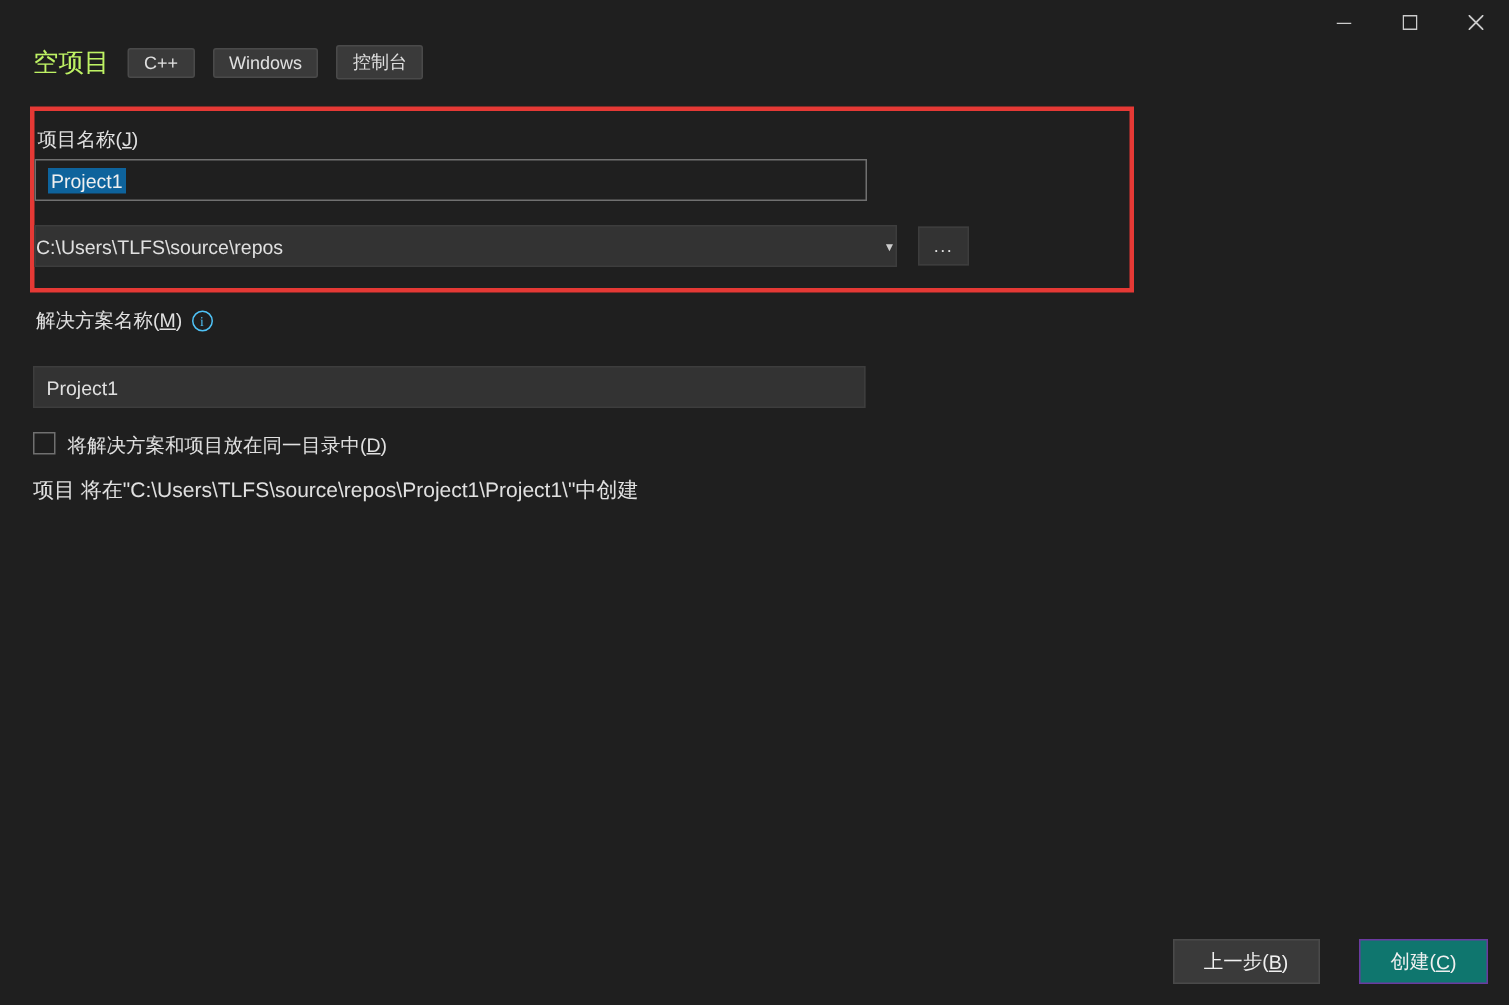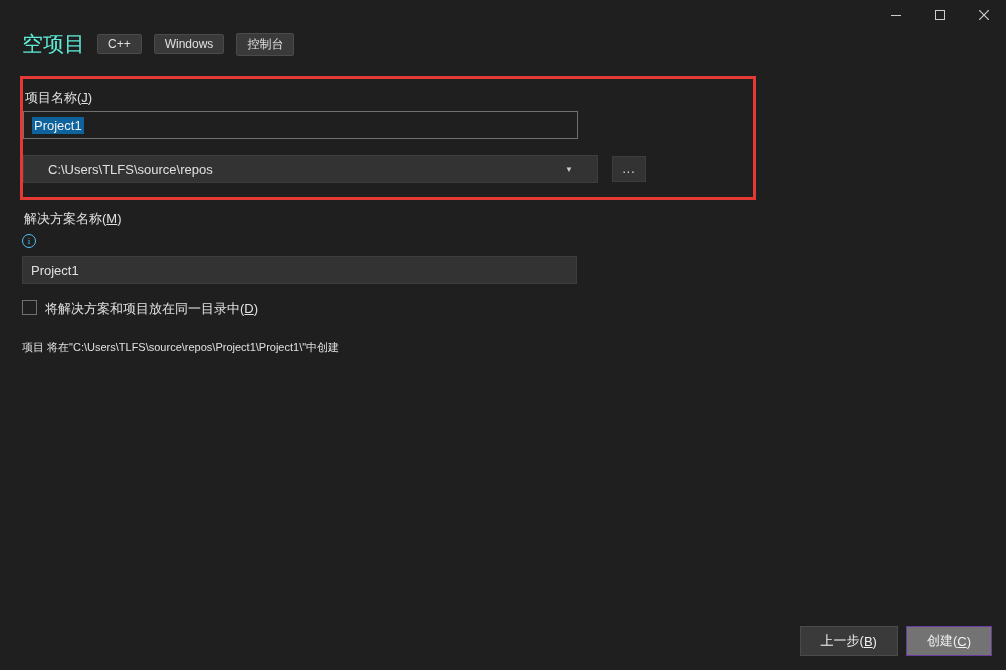--- a/index.html
+++ b/index.html
@@ -41,22 +41,22 @@
       margin-top: 6px;
       margin-bottom: 30px;
     }
     .subtitle-row {
       display: flex;
       align-items: center;
       gap: 12px;
       margin-bottom: 18px;
     }
     .subtitle {
-      font-size: 21px;
-      color: #5eead4;
+      font-size: 17px;
+      color: #bef264;
     }
     .tag {
       background: #3a3a3a;
       border: 1px solid #4a4a4a;
       color: #e0e0e0;
       padding: 2px 10px;
       font-size: 12px;
       border-radius: 2px;
     }
     .highlight-box {
@@ -94,21 +94,21 @@
       display: flex;
       align-items: center;
       gap: 14px;
     }
     .combo-box {
       width: 575px;
       height: 28px;
       background: #333333;
       border: 1px solid #3d3d3d;
       color: #e0e0e0;
-      padding: 0 24px;
+      padding: 0 0;
       font-size: 13px;
       display: flex;
       align-items: center;
       justify-content: space-between;
     }
     .combo-arrow {
       font-size: 8px;
       color: #ccc;
     }
     .browse-btn {
@@ -118,24 +118,24 @@
       border: 1px solid #3d3d3d;
       color: #e0e0e0;
       display: flex;
       align-items: center;
       justify-content: center;
       font-size: 12px;
       letter-spacing: 1px;
     }
     .solution-row {
       display: flex;
+      align-items: center;
       gap: 6px;
-      margin-bottom: 8px;
+      margin-bottom: 21px;
       margin-top: 4px;
-      flex-direction: column;
     }
     .info-icon {
       width: 14px;
       height: 14px;
       border: 1.2px solid #4fc3f7;
       border-radius: 50%;
       color: #4fc3f7;
       font-size: 9px;
       display: flex;
       align-items: center;
@@ -163,49 +163,49 @@
       width: 15px;
       height: 15px;
       border: 1px solid #707070;
       background: transparent;
     }
     .checkbox-label {
       font-size: 13px;
       color: #e0e0e0;
     }
     .path-text {
-      font-size: 11px;
-      color: #e0e0e0;
-      margin-top: 22px;
+      font-size: 14px;
+      color: #e0e0e0;
+      margin-top: 12px;
     }
     .footer {
       position: absolute;
       bottom: 14px;
       right: 14px;
       display: flex;
-      gap: 8px;
+      gap: 26px;
       justify-content: center;
     }
     .btn {
       height: 30px;
       padding: 0 20px;
       font-size: 13px;
       color: #f0f0f0;
       display: flex;
       align-items: center;
       justify-content: center;
       font-family: inherit;
       border: none;
     }
     .btn-back {
       background: #3a3a3a;
       border: 1px solid #4a4a4a;
     }
     .btn-create {
-      background: #737373;
+      background: #0f766e;
       border: 1px solid #6b3aa0;
     }
     .field-block {
       margin-bottom: 16px;
     }
     .field-block:last-child {
       margin-bottom: 0;
     }
   </style>
 </head>

